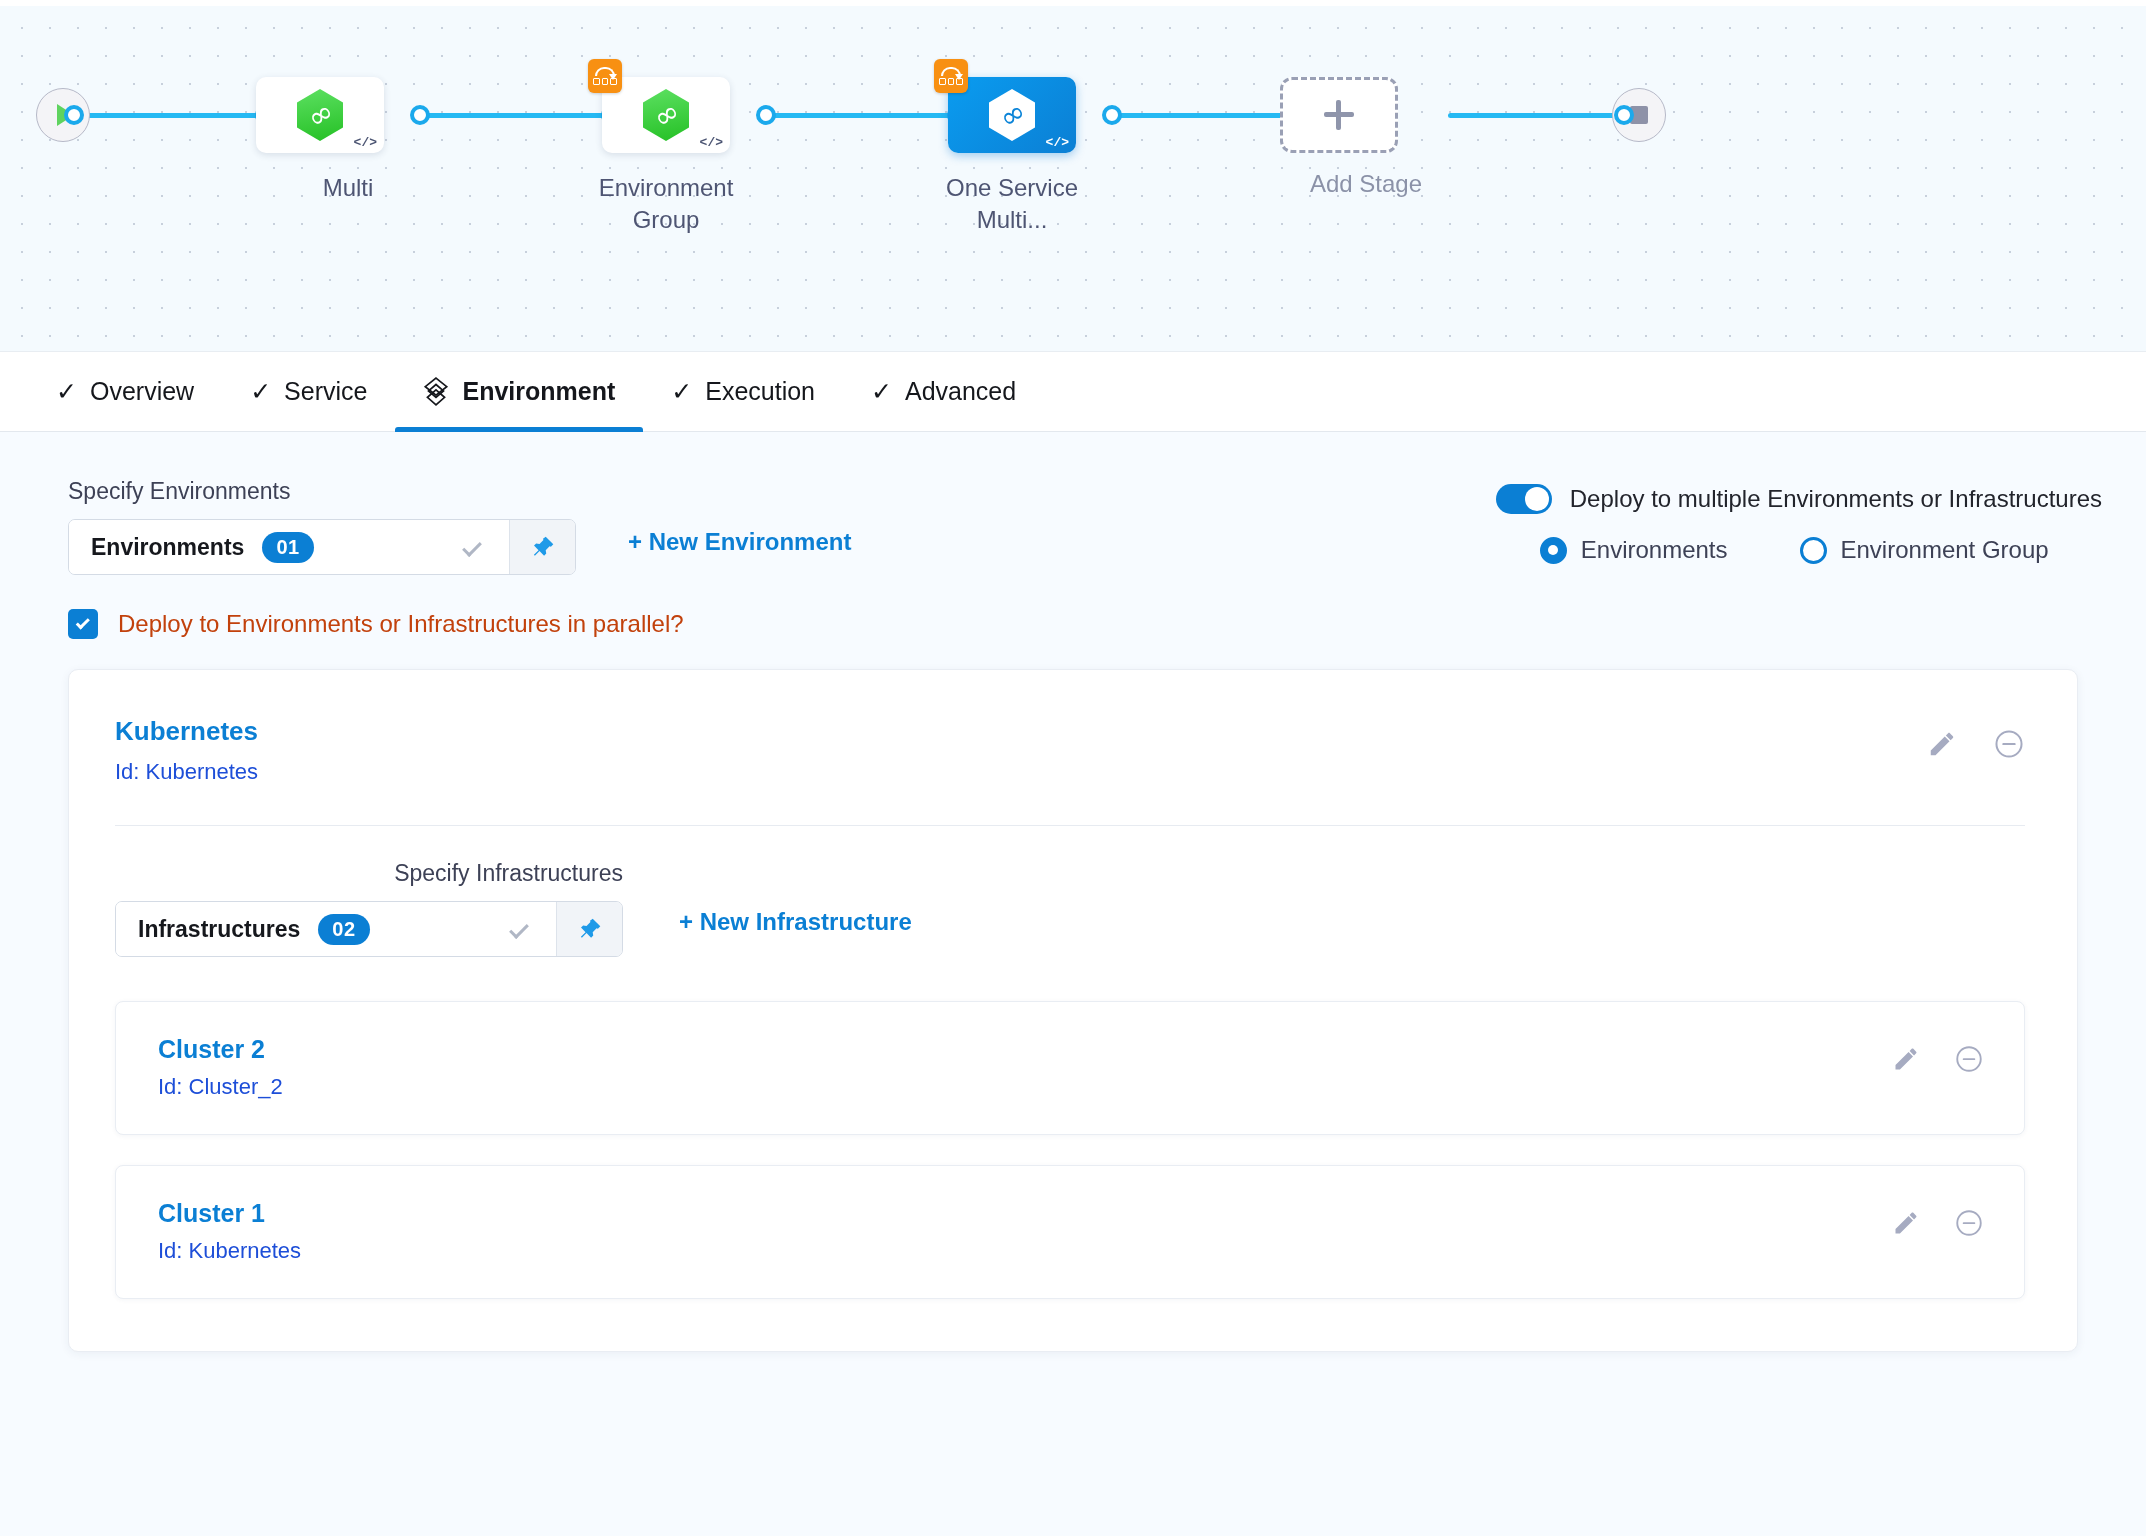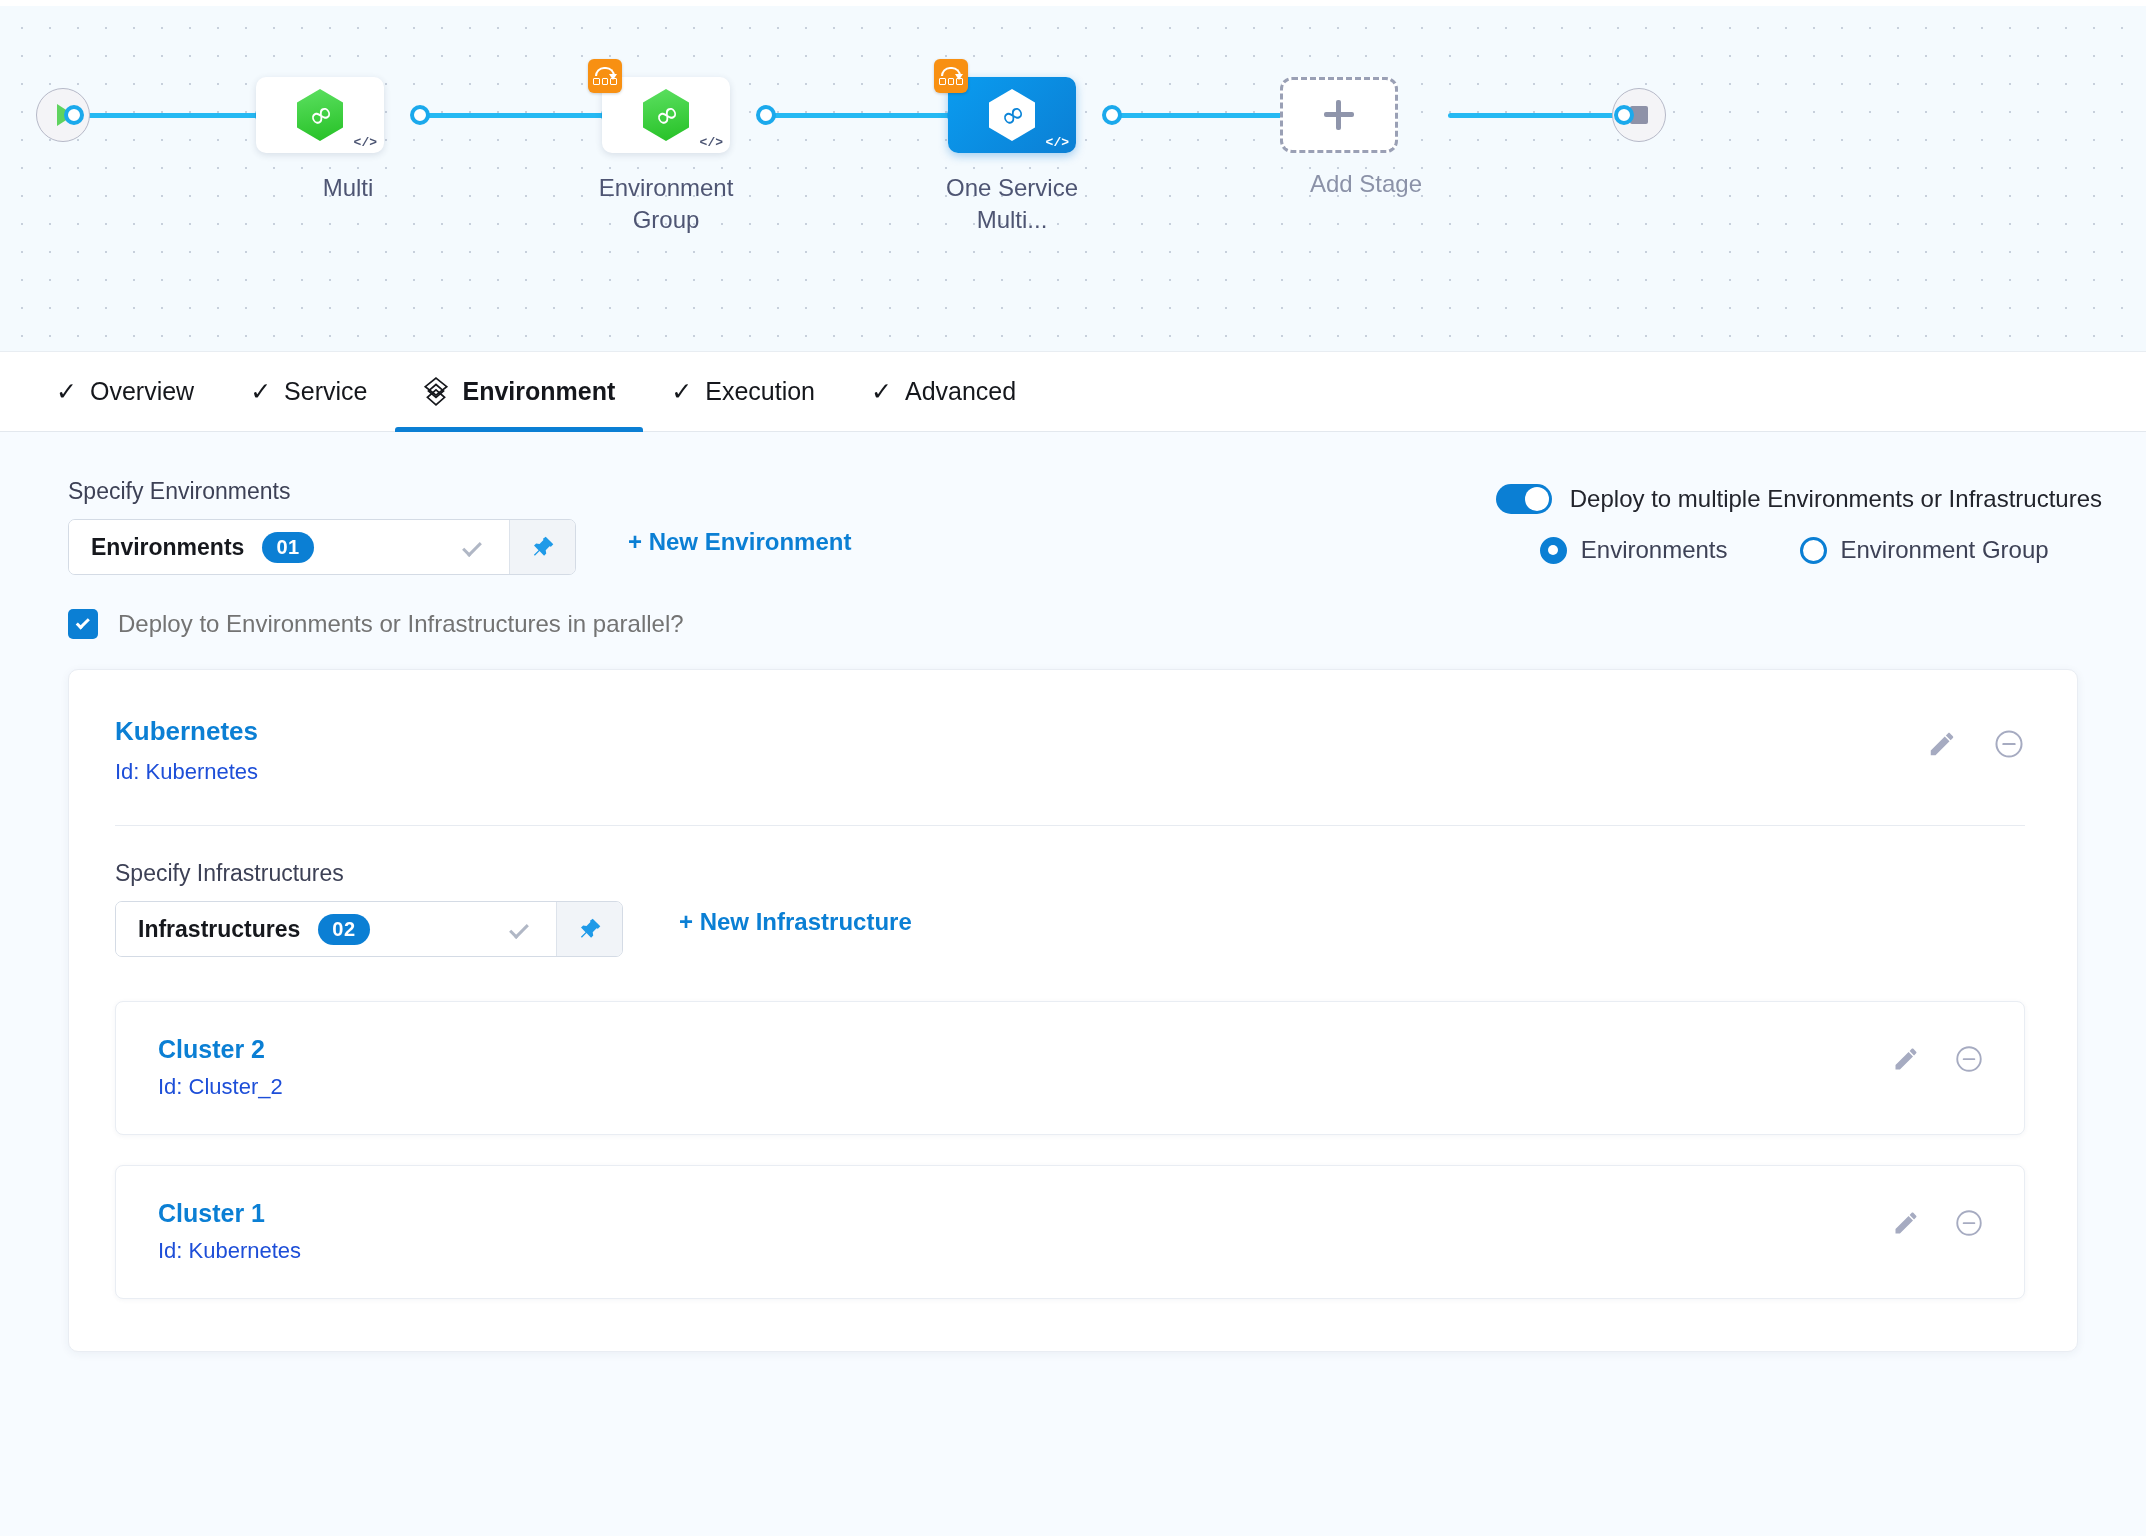--- a/index.html
+++ b/index.html
@@ -284,21 +284,21 @@
   .checkbox {
     width: 30px; height: 30px; border-radius: 5px; background: #0b7fd4;
     display: flex; align-items: center; justify-content: center;
     cursor: pointer; flex: 0 0 auto;
   }
   .checkbox .tick {
     width: 13px; height: 7px;
     border-left: 3.4px solid #fff; border-bottom: 3.4px solid #fff;
     transform: rotate(-45deg) translate(1px,-2px);
   }
-  .check-label { font-size: 24px; color: #737373; }
+  .check-label { font-size: 24px; color: #c2410c; }
 
   .env-card {
     margin: 30px 68px 0 68px;
     background: #ffffff;
     border: 1px solid #e9edf3;
     border-radius: 10px;
     box-shadow: 0 2px 10px rgba(35,56,90,.06);
     padding: 38px 0 52px 0;
   }
   .card-head {
@@ -499,21 +499,21 @@
             <circle cx="12" cy="12" r="9.4" fill="none" stroke="#a6abc1" stroke-width="1.5"></circle>
             <rect x="7" y="11.3" width="10" height="1.5" rx=".7" fill="#a6abc1"></rect>
           </svg>
         </span>
       </div>
     </div>
 
     <div class="divider"></div>
 
     <div class="infra-section">
-      <div style="display:flex; align-items:flex-start;">
+      <div style="display:flex; align-items:flex-start;text-align:right;">
         <div>
           <div class="sec-label">Specify Infrastructures</div>
           <div class="select-wrap">
             <div class="select-main">
               <span class="txt">Infrastructures</span>
               <span class="count-pill">02</span>
               <span class="caret"></span>
             </div>
             <div class="pin-btn">
               <svg width="26" height="26" viewBox="0 0 24 24">

